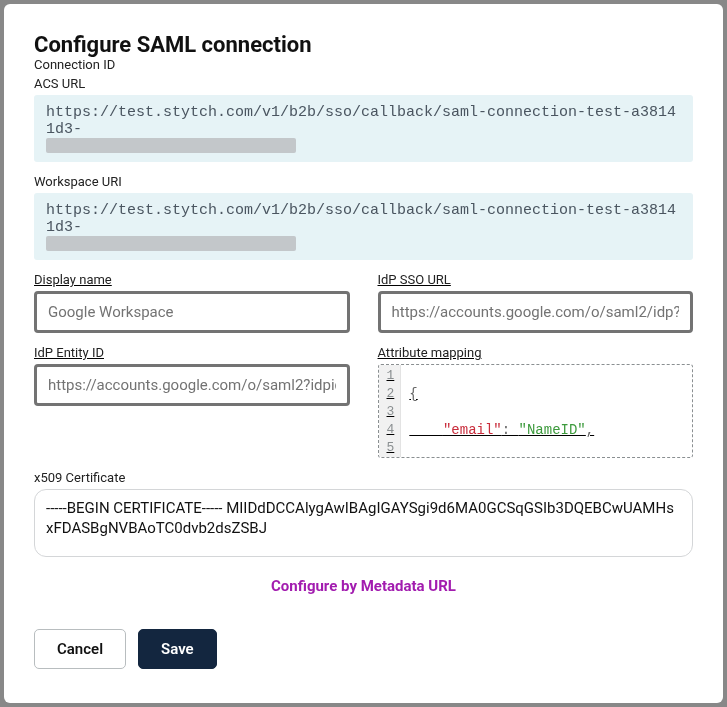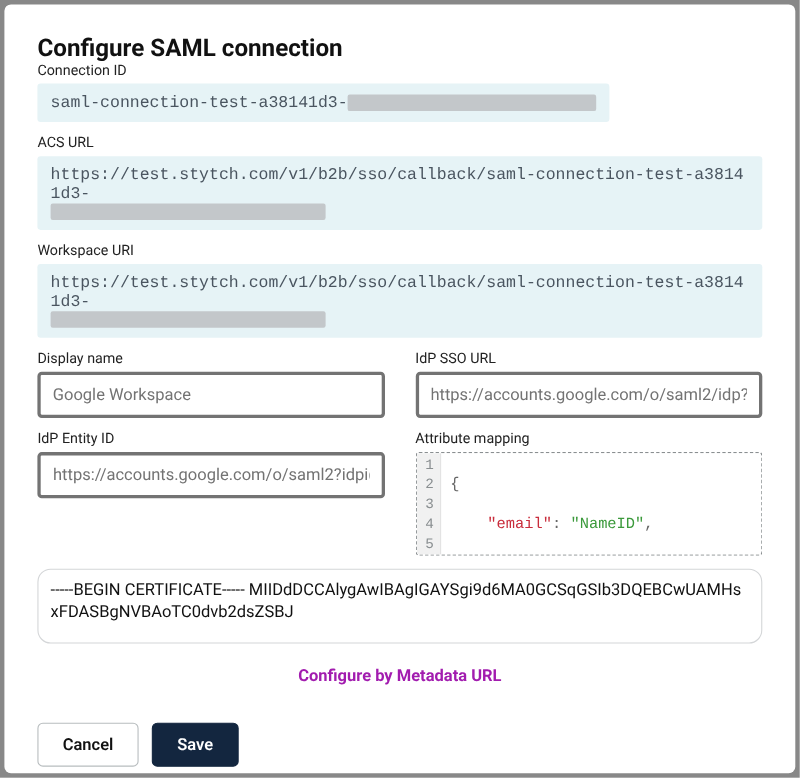--- a/index.html
+++ b/index.html
@@ -54,20 +54,21 @@
       border-radius: 2px;
     }
     .row {
       display: flex;
       gap: 28px;
       margin-bottom: 12px;
     }
     .col {
       flex: 1;
       min-width: 0;
+      text-decoration: underline;
     }
     .text-input {
       width: 100%;
       border: 3px solid #737373;
       border-radius: 4px;
       padding: 9px 11px;
       font-size: 15px;
       color: #737373;
       outline: none;
       font-family: inherit;
@@ -145,24 +146,20 @@
       color: #fff;
     }
   </style>
 </head>
 <body>
 
 <div class="modal">
   <h1 class="title">Configure SAML connection</h1>
 
   <div class="field-label">Connection ID</div>
-  <div class="readonly-box">
-    <span>saml-connection-test-a38141d3-</span>
-      <span class="redacted" style="width:226px"></span>
-  </div>
 
   <div class="field-label">ACS URL</div>
   <div class="readonly-box full">
     <span>https://test.stytch.com/v1/b2b/sso/callback/saml-connection-test-a38141d3-</span>
       <span class="redacted" style="width:250px"></span>
   </div>
 
   <div class="field-label">Workspace URI</div>
   <div class="readonly-box full">
     <span>https://test.stytch.com/v1/b2b/sso/callback/saml-connection-test-a38141d3-</span>
@@ -199,20 +196,21 @@
 <div class="code-line"><span class="tok-punc">{</span></div>
 <div class="code-line">    <span class="tok-key">"email"</span><span class="tok-punc">: </span><span class="tok-str">"NameID"</span><span class="tok-punc">,</span></div>
 <div class="code-line">    </div>
 
 
         </div>
       </div>
     </div>
   </div>
 
+  <div class="field-label" style="margin-top:6px;">x509 Certificate</div>
   <div class="cert-box">
     <span>-----BEGIN CERTIFICATE-----
 MIIDdDCCAlygAwIBAgIGAYSgi9d6MA0GCSqGSIb3DQEBCwUAMHsxFDASBgNVBAoTC0dvb2dsZSBJ</span>
   </div>
 
   <div class="metadata-link">Configure by Metadata URL</div>
 
   <div class="buttons">
     <button class="btn btn-secondary">Cancel</button>
     <button class="btn btn-primary">Save</button>

